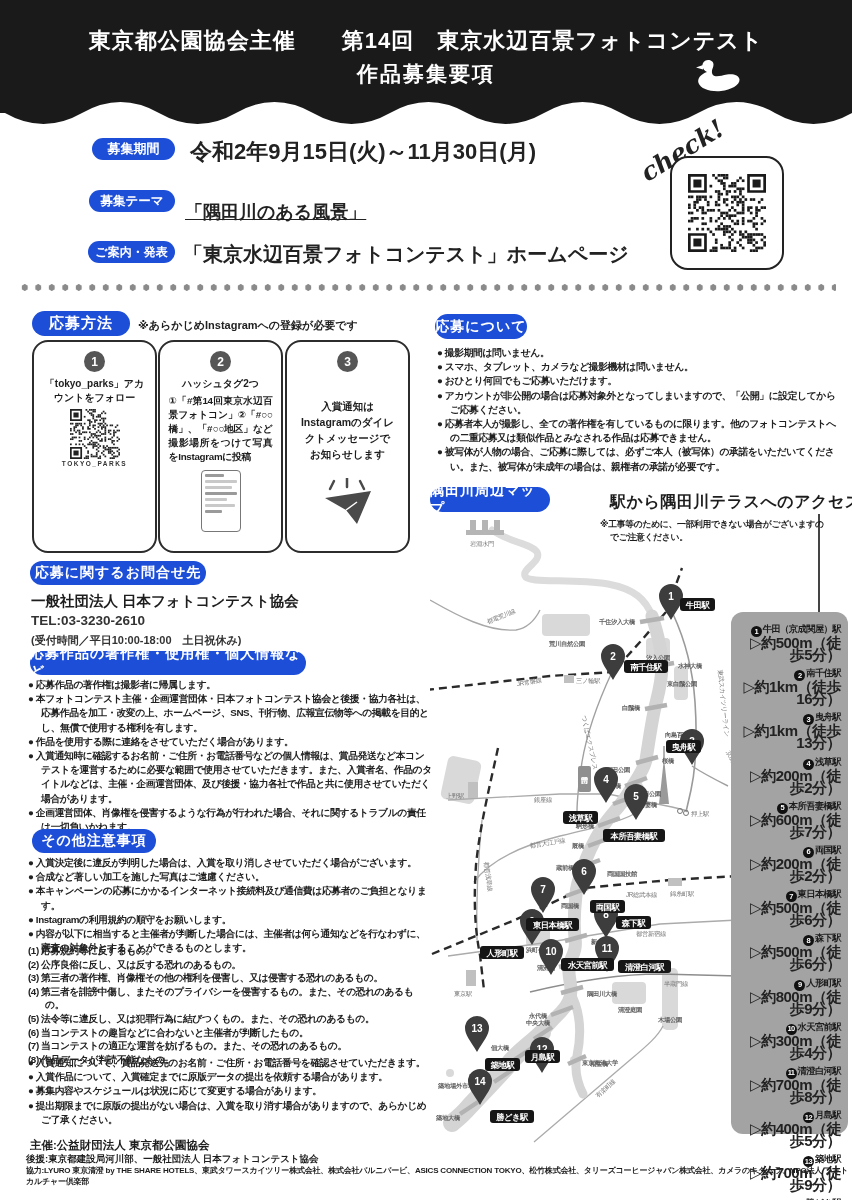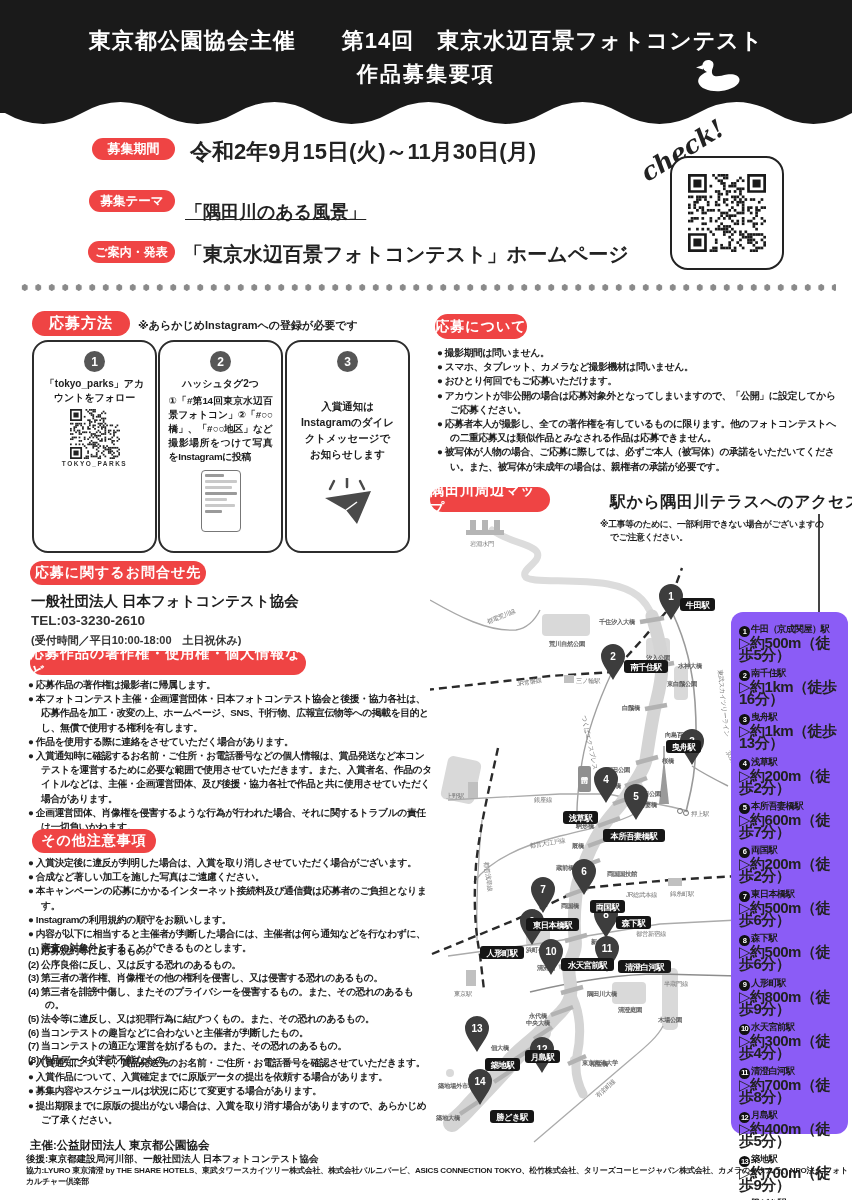--- a/index.html
+++ b/index.html
@@ -5,21 +5,21 @@
   html,body{margin:0;padding:0;}
   body{font-family:"Liberation Sans","DejaVu Sans",sans-serif;background:#fff;}
   .page{position:relative;width:852px;height:1200px;background:#fff;overflow:hidden;color:#1d1d1d;}
   
   .hdr{position:absolute;left:0;top:0;width:852px;height:95px;background:#1a1a1a;}
   .hdr-l1{position:absolute;left:0;top:26px;width:852px;text-align:center;color:#fff;font-size:22px;font-weight:bold;letter-spacing:1px;}
   .hdr-l2{position:absolute;left:0;top:60px;width:852px;text-align:center;color:#fff;font-size:21px;font-weight:bold;letter-spacing:2px;}
   .wave{position:absolute;left:0;top:95px;width:852px;height:33px;display:block;}
   .duck{position:absolute;left:694px;top:56px;width:52px;height:42px;}
   
-  .pill{position:absolute;background:#ef4444;color:#fff;font-weight:bold;border-radius:14px;display:flex;align-items:center;justify-content:center;}
+  .pill{position:absolute;background:#1d4ed8;color:#fff;font-weight:bold;border-radius:14px;display:flex;align-items:center;justify-content:center;}
   .intro-text{position:absolute;font-weight:bold;color:#222;white-space:nowrap;}
   .check{position:absolute;left:636px;top:136px;font-size:25px;font-style:italic;font-weight:bold;transform:rotate(-32deg);color:#222;font-family:"DejaVu Serif",serif;}
   .qrbox{position:absolute;left:670px;top:156px;width:110px;height:110px;border:2.5px solid #222;border-radius:18px;display:flex;align-items:center;justify-content:center;background:#fff;}
   .qrbox svg{width:78px;height:78px;}
   .dots{position:absolute;left:18px;top:283px;width:818px;height:9px;
         background-image:radial-gradient(circle,#8a8a8a 3px,transparent 3.4px);
         background-size:13.5px 9px;background-position:0 50%;background-repeat:repeat-x;}
   
   .sec-pill{font-size:14px;letter-spacing:1px;}
   .note-inline{position:absolute;font-size:11px;font-weight:bold;color:#222;}
@@ -41,21 +41,21 @@
   .contact-tel{position:absolute;left:31px;top:613px;font-size:13.5px;font-weight:bold;color:#333;}
   .contact-hours{position:absolute;left:31px;top:633px;font-size:11px;font-weight:bold;color:#333;}
   .blist{position:absolute;font-size:9.8px;font-weight:bold;line-height:14.2px;letter-spacing:-0.4px;color:#222;}
   .blist div{padding-left:13px;text-indent:-13px;}
   .nlist div{padding-left:17px;text-indent:-17px;}
   
   .access-title{position:absolute;left:610px;top:492px;font-size:16px;font-weight:bold;letter-spacing:0.5px;white-space:nowrap;}
   .access-note{position:absolute;left:600px;top:518px;width:218px;font-size:8.8px;font-weight:bold;line-height:13px;letter-spacing:-0.3px;padding-left:10px;text-indent:-10px;}
   .vrule{position:absolute;left:818px;top:514px;width:1.5px;height:98px;background:#444;}
   .mapsvg{position:absolute;left:430px;top:520px;width:310px;height:640px;}
-  .panel{position:absolute;left:731px;top:612px;width:117px;height:522px;background:#8b5cf6;border-radius:12px;box-sizing:border-box;padding:11px 7px 6px 8px;}
+  .panel{position:absolute;left:731px;top:612px;width:117px;height:522px;background:#a3a3a3;border-radius:12px;box-sizing:border-box;padding:11px 7px 6px 8px;text-align:right;}
   .st{margin-bottom:6.2px;}
   .st-name{font-size:9.3px;font-weight:bold;line-height:12px;letter-spacing:-0.6px;white-space:nowrap;}
   .st-acc{font-size:15px;font-weight:bold;line-height:12px;letter-spacing:-0.5px;color:#222;}
   .snum{display:inline-flex;width:11px;height:11px;border-radius:50%;background:#111;color:#fff;font-size:7.5px;align-items:center;justify-content:center;margin-right:1px;vertical-align:-1.5px;}
   
   .f1{position:absolute;left:30px;top:1138px;font-size:11.5px;font-weight:bold;}
   .f2{position:absolute;left:26px;top:1153px;font-size:9.5px;font-weight:bold;}
   .f3{position:absolute;left:26px;top:1165px;font-size:8px;font-weight:bold;letter-spacing:-0.2px;}
   
   .pin{fill:#3d3d3d;}

